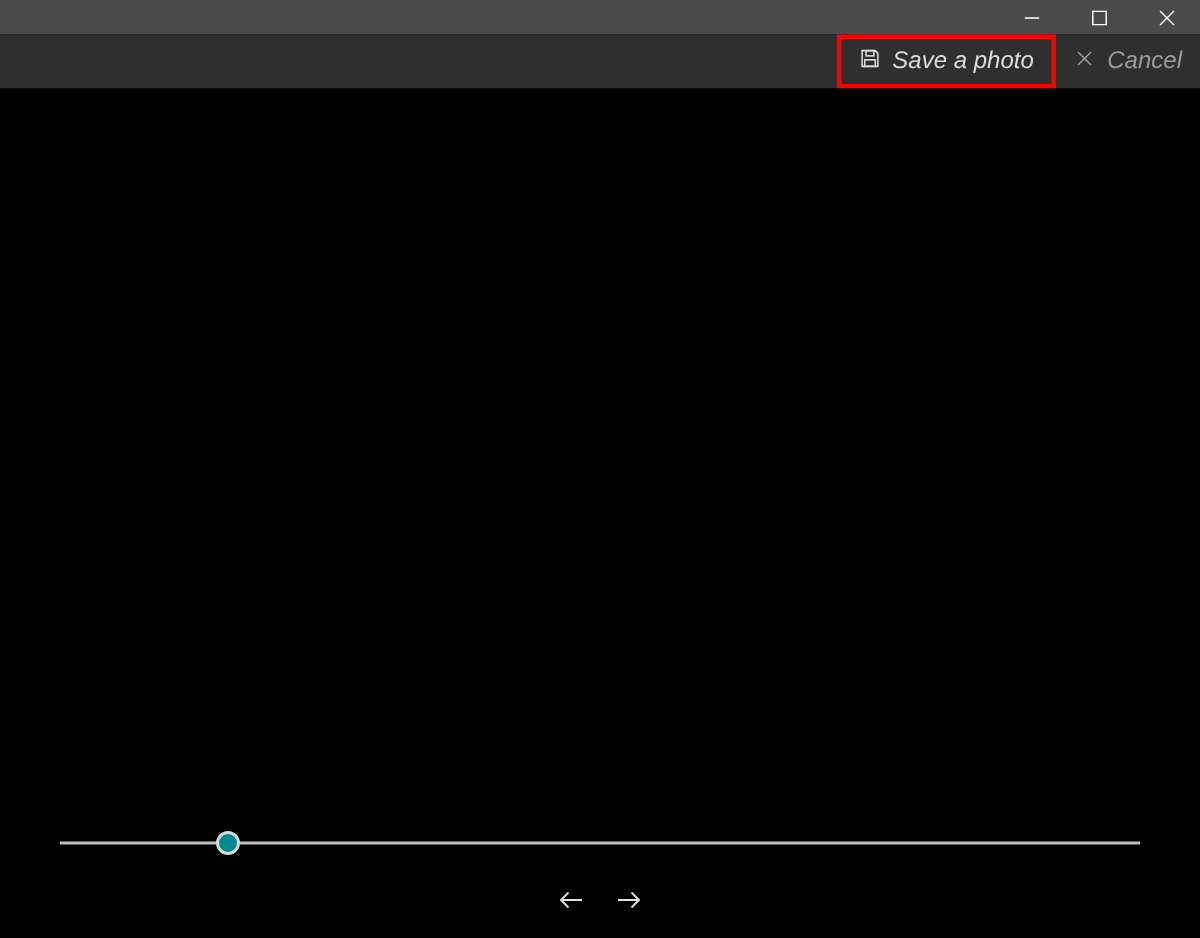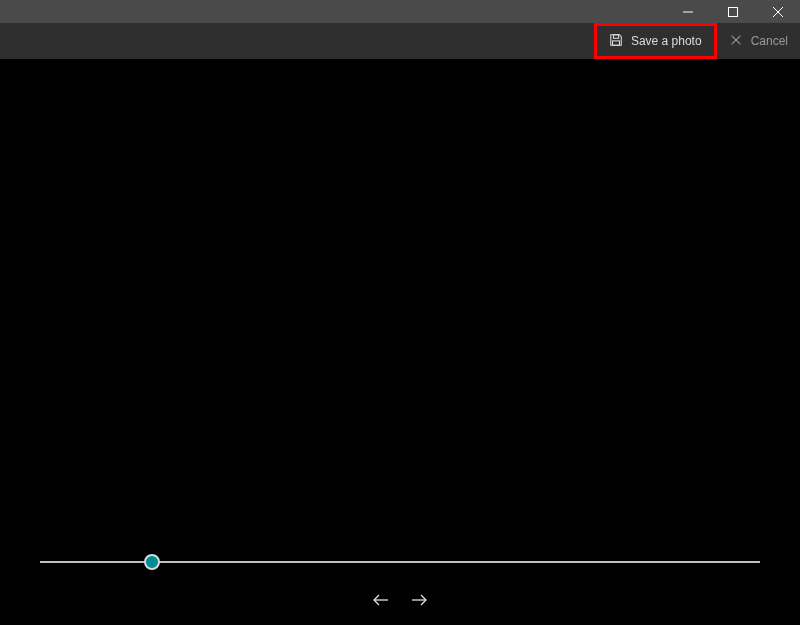--- a/index.html
+++ b/index.html
@@ -48,22 +48,23 @@
       display: flex;
       justify-content: flex-end;
       align-items: stretch;
     }
     .toolbar-btn {
       display: flex;
       align-items: center;
       gap: 8px;
       padding: 0 12px;
       color: #dcdcdc;
-      font-size: 12px;
-      cursor: pointer;
+      font-size: 16px;
+      cursor: pointer;
+      font-style: italic;
     }
     .toolbar-btn.cancel {
       color: #9a9a9a;
     }
     .highlight-box {
       border: 3px solid #ff0000;
       box-sizing: content-box;
     }
     .save-icon svg, .cancel-icon svg {
       width: 14px;

